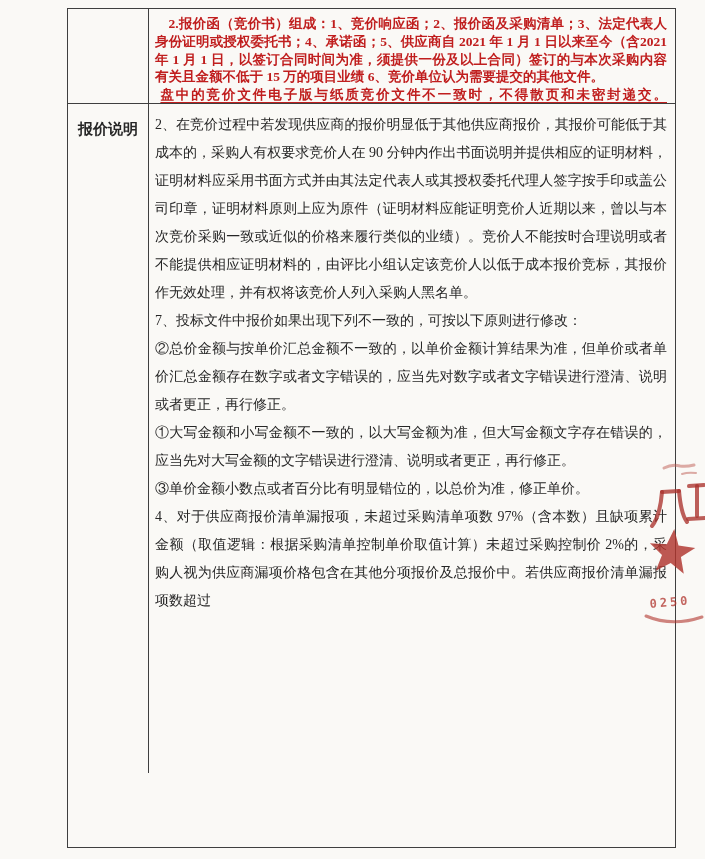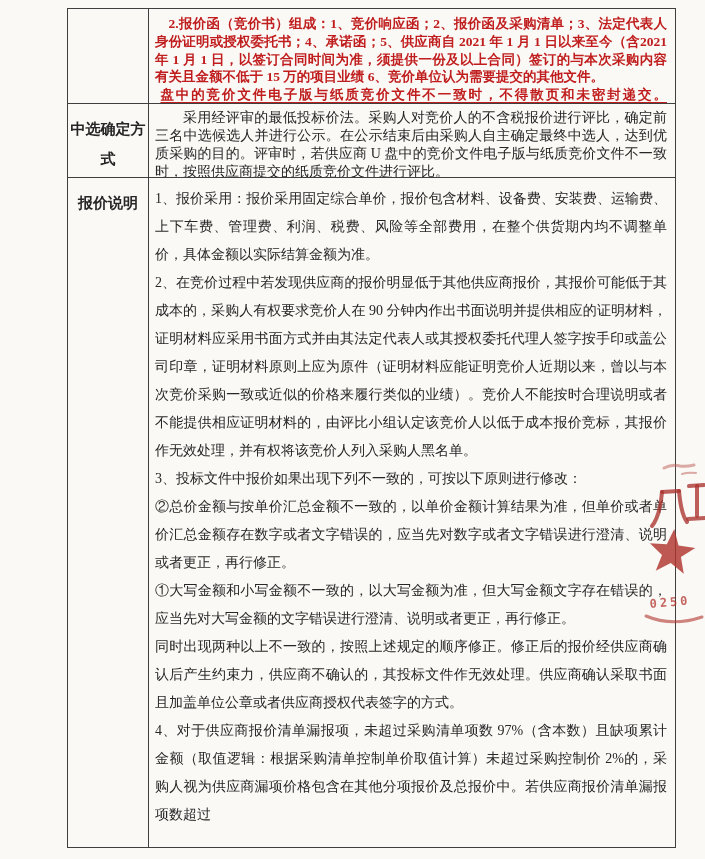--- a/index.html
+++ b/index.html
@@ -70,36 +70,29 @@
   <div class="doc-table">
 
     <div class="row row-1">
       <div class="cell label-cell"></div>
       <div class="cell content-cell">
         <p class="p-indent1">2.报价函（竞价书）组成：1、竞价响应函；2、报价函及采购清单；3、法定代表人身份证明或授权委托书；4、承诺函；5、供应商自 2021 年 1 月 1 日以来至今（含2021 年 1 月 1 日，以签订合同时间为准，须提供一份及以上合同）签订的与本次采购内容有关且金额不低于 15 万的项目业绩 6、竞价单位认为需要提交的其他文件。</p>
         <p class="stretch-line">盘中的竞价文件电子版与纸质竞价文件不一致时，不得散页和未密封递交。</p>
       </div>
     </div>
 
-    <div class="row row-2">
-      <div class="cell label-cell">中选确定方式</div>
-      <div class="cell content-cell">
-        <p class="p-indent2">采用经评审的最低投标价法。采购人对竞价人的不含税报价进行评比，确定前三名中选候选人并进行公示。在公示结束后由采购人自主确定最终中选人，达到优质采购的目的。评审时，若供应商 U 盘中的竞价文件电子版与纸质竞价文件不一致时，按照供应商提交的纸质竞价文件进行评比。</p>
-      </div>
-    </div>
 
     <div class="row row-3">
       <div class="cell label-cell">报价说明</div>
       <div class="cell content-cell">
-        <p>1、报价采用：报价采用固定综合单价，报价包含材料、设备费、安装费、运输费、上下车费、管理费、利润、税费、风险等全部费用，在整个供货期内均不调整单价，具体金额以实际结算金额为准。</p>
         <p>2、在竞价过程中若发现供应商的报价明显低于其他供应商报价，其报价可能低于其成本的，采购人有权要求竞价人在 90 分钟内作出书面说明并提供相应的证明材料，证明材料应采用书面方式并由其法定代表人或其授权委托代理人签字按手印或盖公司印章，证明材料原则上应为原件（证明材料应能证明竞价人近期以来，曾以与本次竞价采购一致或近似的价格来履行类似的业绩）。竞价人不能按时合理说明或者不能提供相应证明材料的，由评比小组认定该竞价人以低于成本报价竞标，其报价作无效处理，并有权将该竞价人列入采购人黑名单。</p>
-        <p>3、投标文件中报价如果出现下列不一致的，可按以下原则进行修改：</p>
+        <p>7、投标文件中报价如果出现下列不一致的，可按以下原则进行修改：</p>
         <p>②总价金额与按单价汇总金额不一致的，以单价金额计算结果为准，但单价或者单价汇总金额存在数字或者文字错误的，应当先对数字或者文字错误进行澄清、说明或者更正，再行修正。</p>
         <p>①大写金额和小写金额不一致的，以大写金额为准，但大写金额文字存在错误的，应当先对大写金额的文字错误进行澄清、说明或者更正，再行修正。</p>
-        <p>同时出现两种以上不一致的，按照上述规定的顺序修正。修正后的报价经供应商确认后产生约束力，供应商不确认的，其投标文件作无效处理。供应商确认采取书面且加盖单位公章或者供应商授权代表签字的方式。</p>
+        <p>③单价金额小数点或者百分比有明显错位的，以总价为准，修正单价。</p>
         <p>4、对于供应商报价清单漏报项，未超过采购清单项数 97%（含本数）且缺项累计金额（取值逻辑：根据采购清单控制单价取值计算）未超过采购控制价 2%的，采购人视为供应商漏项价格包含在其他分项报价及总报价中。若供应商报价清单漏报项数超过</p>
       </div>
     </div>
 
   </div>
 
   <div class="seal">
     <svg width="63" height="185" viewBox="0 0 63 185">
 
       <g stroke="rgba(190,92,82,0.5)" fill="none" stroke-linecap="round">

